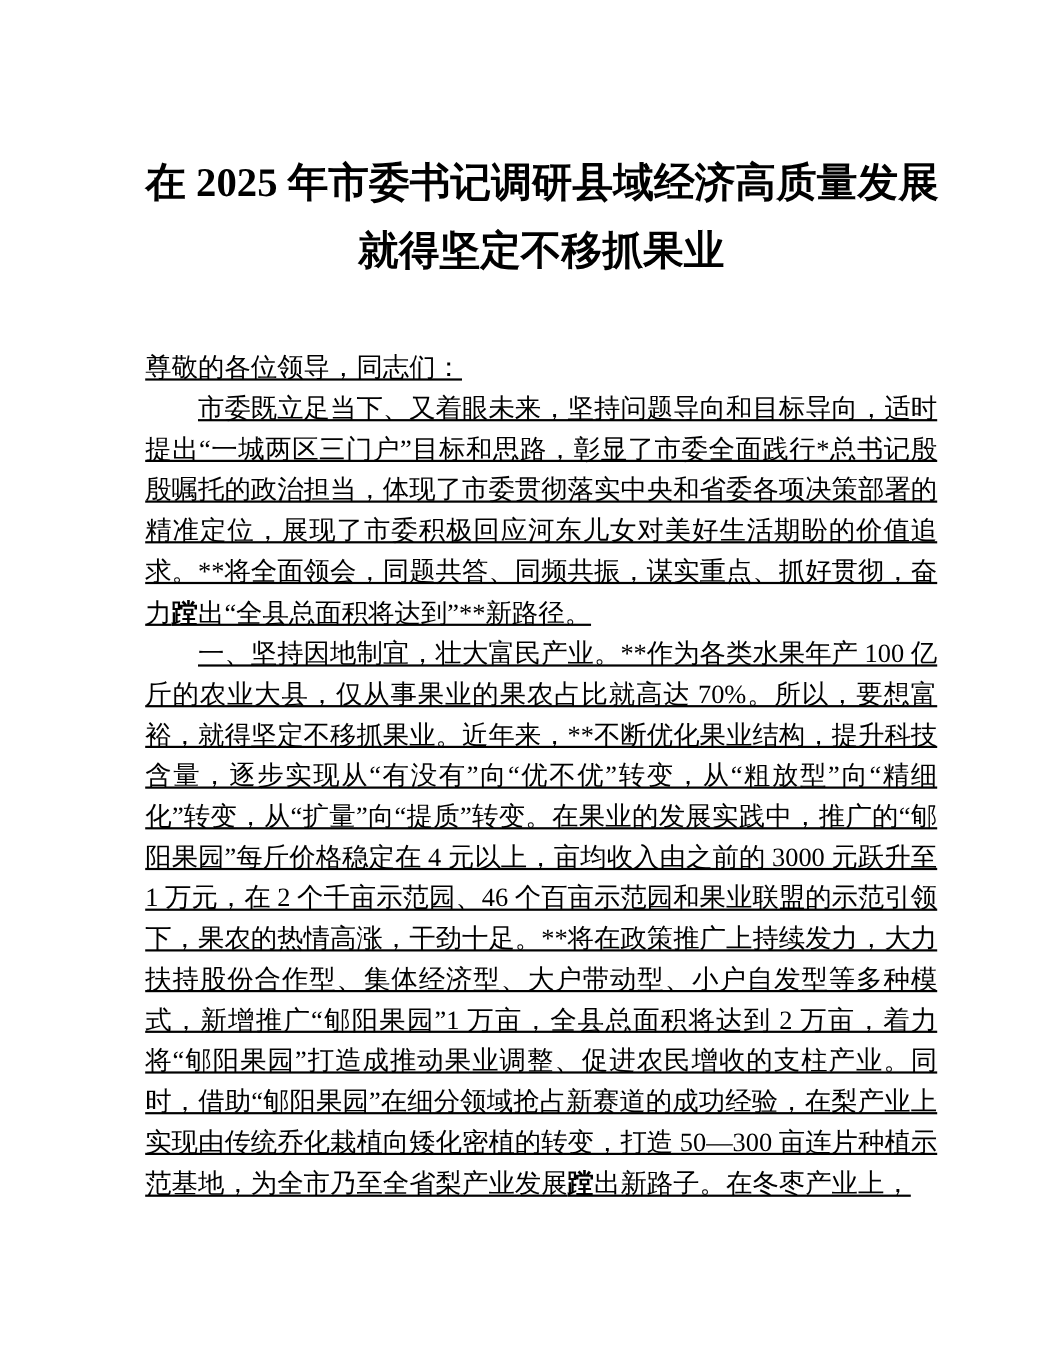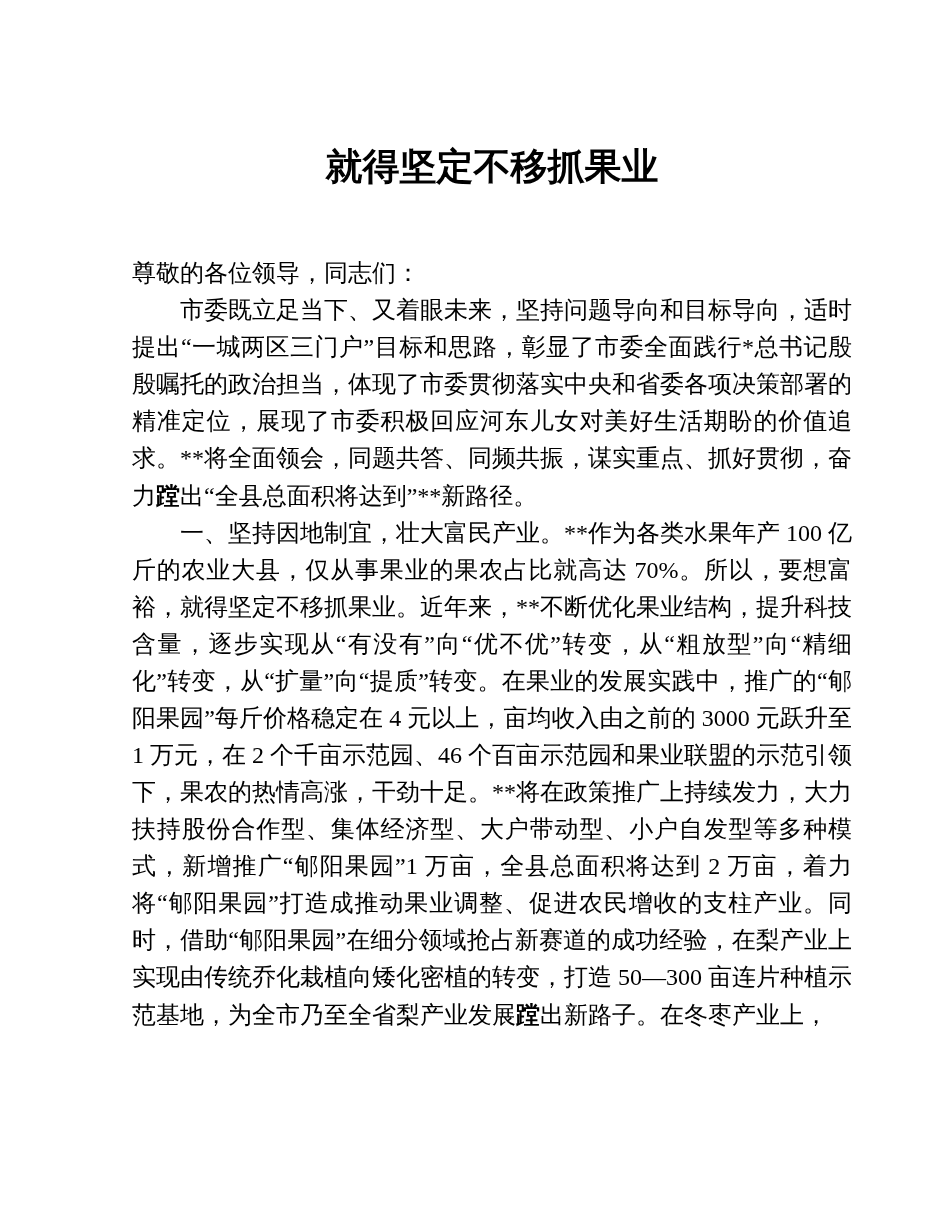--- a/index.html
+++ b/index.html
@@ -32,34 +32,36 @@
     margin-top: 57px;
     font-family: "Liberation Serif", "DejaVu Serif", serif;
     font-size: 24px;
     line-height: 37px;
     text-align: justify;
     color: #000000;
   }
   .para {
     margin: 0;
     padding: 0;
+    text-decoration: underline;
   }
   .para.indent {
     text-indent: 2em;
   }
   .run-b {
     font-weight: 700;
     font-family: "Liberation Sans", "DejaVu Sans", sans-serif;
   }
 </style>
 </head>
 <body>
 
 <div class="page">
   <div class="doc-title">
+    <div class="title-line">在 2025 年市委书记调研县域经济高质量发展</div>
     <div class="title-line">就得坚定不移抓果业</div>
   </div>
   <div class="doc-body" id="doc-body">
       <p class="para"><span class="run">尊敬的各位领导，同志们：</span></p>
       <p class="para indent"><span class="run">市委既立足当下、又着眼未来，坚持问题导向和目标导向，适时提出“一城两区三门户”目标和思路，彰显了市委全面践行*总书记殷殷嘱托的政治担当，体现了市委贯彻落实中央和省委各项决策部署的精准定位，展现了市委积极回应河东儿女对美好生活期盼的价值追求。**将全面领会，同题共答、同频共振，谋实重点、抓好贯彻，奋力</span><span class="run run-b">蹚</span><span class="run">出“全县总面积将达到”**新路径。</span></p>
       <p class="para indent"><span class="run">一、坚持因地制宜，壮大富民产业。**作为各类水果年产 100 亿斤的农业大县，仅从事果业的果农占比就高达 70%。所以，要想富裕，就得坚定不移抓果业。近年来，**不断优化果业结构，提升科技含量，逐步实现从“有没有”向“优不优”转变，从“粗放型”向“精细化”转变，从“扩量”向“提质”转变。在果业的发展实践中，推广的“郇阳果园”每斤价格稳定在 4 元以上，亩均收入由之前的 3000 元跃升至 1 万元，在 2 个千亩示范园、46 个百亩示范园和果业联盟的示范引领下，果农的热情高涨，干劲十足。**将在政策推广上持续发力，大力扶持股份合作型、集体经济型、大户带动型、小户自发型等多种模式，新增推广“郇阳果园”1 万亩，全县总面积将达到 2 万亩，着力将“郇阳果园”打造成推动果业调整、促进农民增收的支柱产业。同时，借助“郇阳果园”在细分领域抢占新赛道的成功经验，在梨产业上实现由传统乔化栽植向矮化密植的转变，打造 50—300 亩连片种植示范基地，为全市乃至全省梨产业发展</span><span class="run run-b">蹚</span><span class="run">出新路子。在冬枣产业上，</span></p>
     </div>
 </div>
 
 </body></html>

